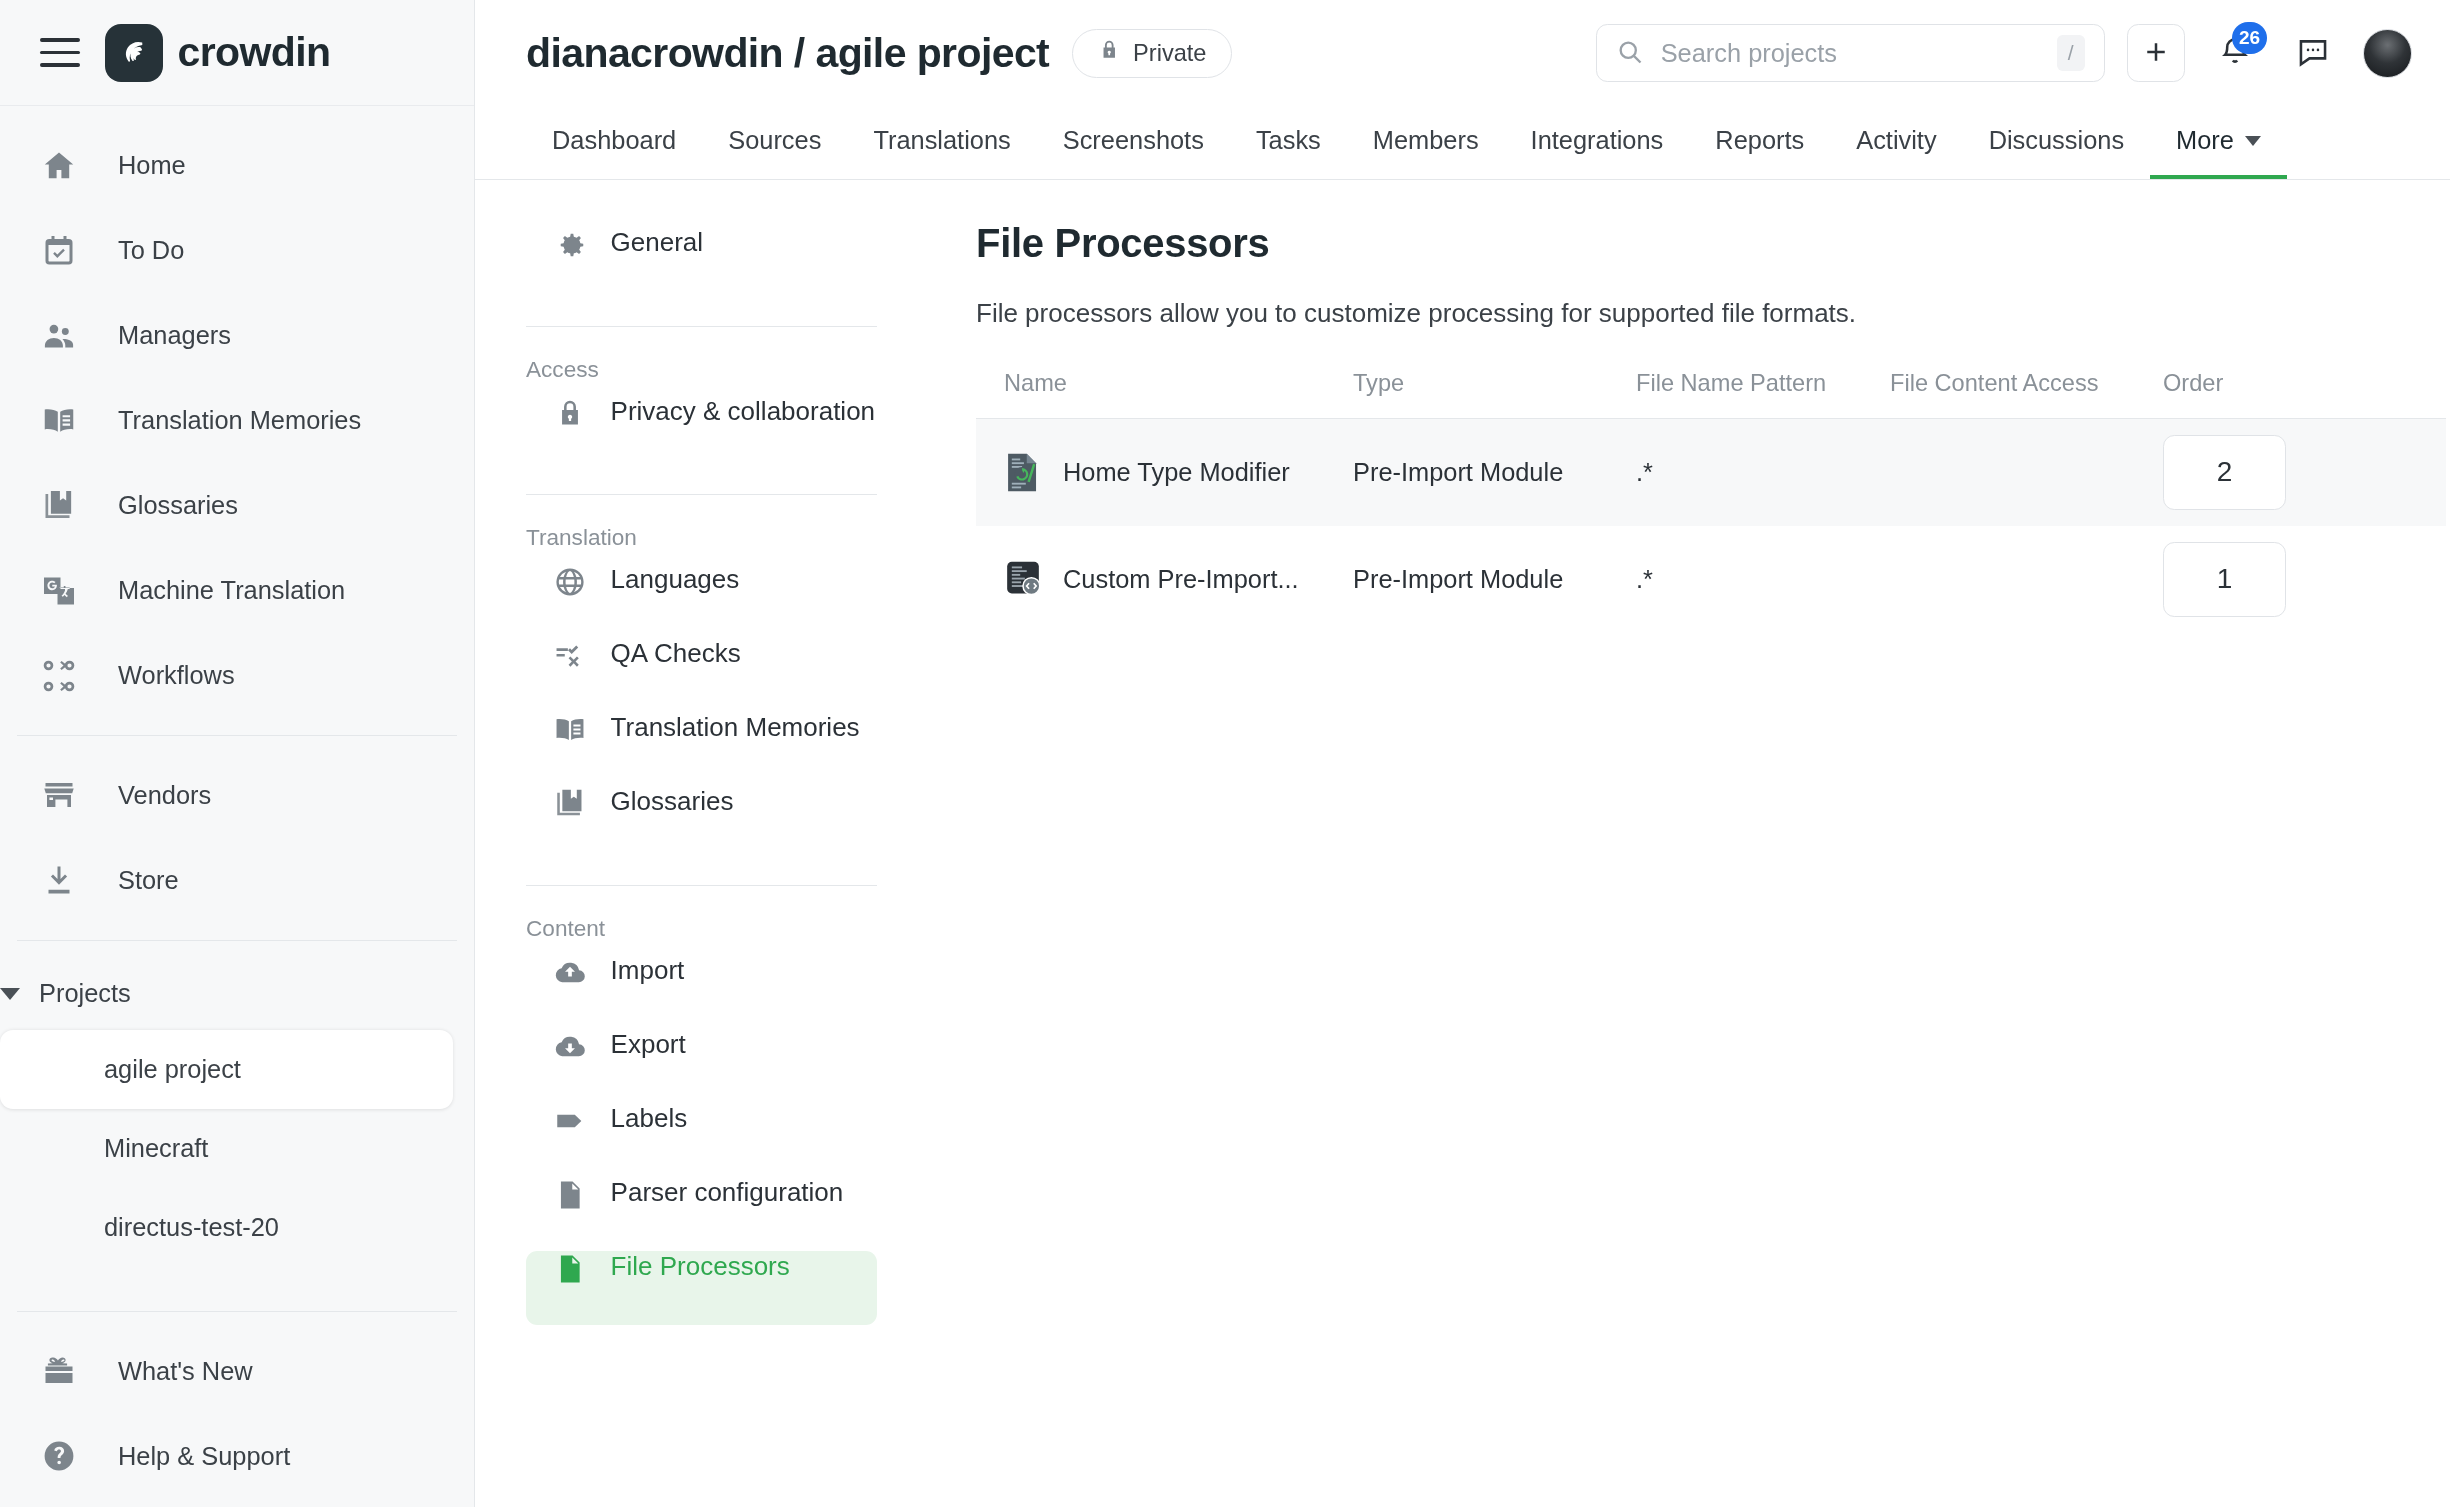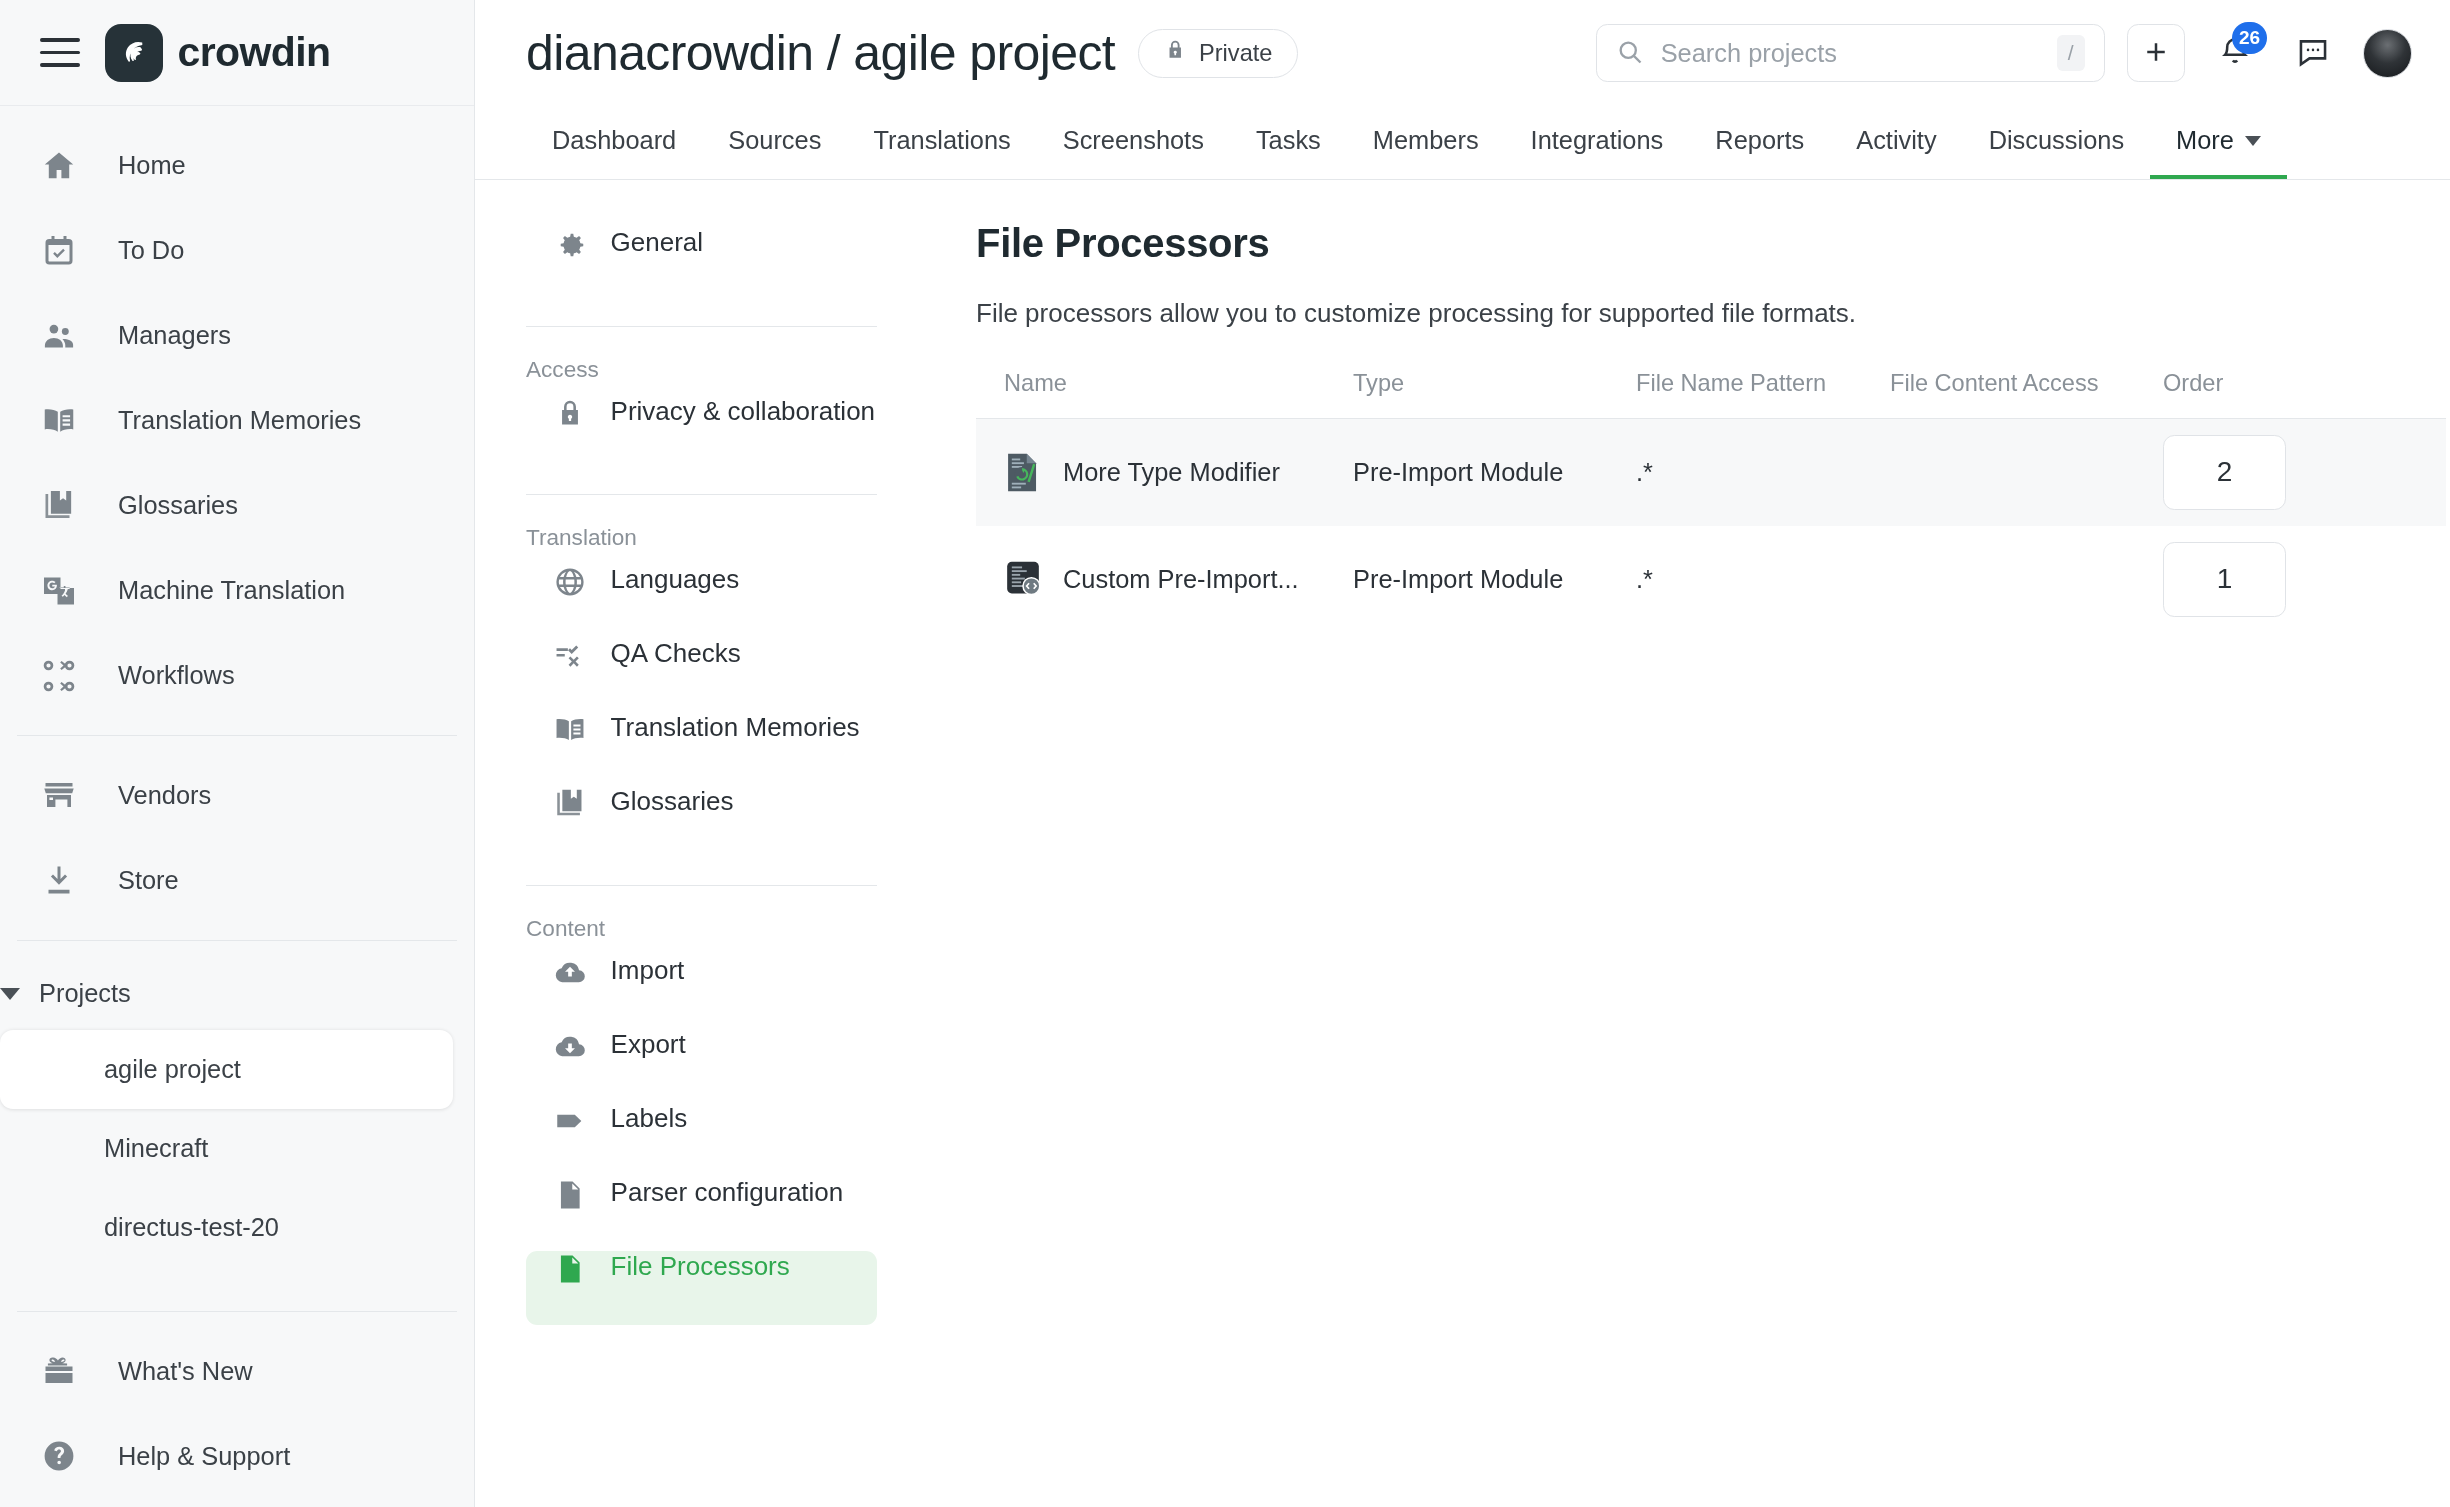--- a/index.html
+++ b/index.html
@@ -70,21 +70,21 @@
   .sb-bottom { flex: 0 0 auto; padding-bottom: 9.4px; }
 
   
   .main { flex: 1 1 auto; display:flex; flex-direction:column; min-width:0; }
 
   .topbar {
     height: 106px; flex:0 0 106px;
     display:flex; align-items:center; gap: 22.6px;
     padding: 0 38px 0 51px;
   }
-  .proj-title { font-size: 50px; font-weight: 400; letter-spacing:-0.6px; color:#1f2a30; white-space:nowrap; cursor:pointer; }
+  .proj-title { font-size: 41px; font-weight: 700; letter-spacing:-0.6px; color:#1f2a30; white-space:nowrap; cursor:pointer; }
   .pill {
     display:flex; align-items:center; gap: 11.3px;
     height: 49px; padding: 0 24.5px; border:0.9px solid #e0e3e7; border-radius: 24.5px;
     font-size: 23.6px; color:#3b4147; background:#fff; cursor:pointer;
   }
   .topbar-spacer { flex: 1 1 auto; }
   .searchbox {
     width: 509px; height: 58px; border:0.9px solid #e0e3e7; border-radius: 11.3px;
     background:#fff; display:flex; align-items:center; gap: 17px; padding: 0 19px;
   }
@@ -559,21 +559,21 @@
                           <rect x="8" y="15" width="11" height="2"></rect>
                           <rect x="8" y="33" width="15" height="2"></rect>
                           <rect x="8" y="37" width="10" height="2"></rect>
                         </g>
                       <circle cx="19" cy="24" r="8" fill="#4d5a63"></circle>
                       <path d="M19 18.5a5.5 5.5 0 1 1-5.1 7.6" fill="none" stroke="#46b65c" stroke-width="2.4"></path>
                       <path d="M22.5 18.5l-3.5 1 1.5 3z" fill="#46b65c"></path>
                       <path d="M32 13 26 32" stroke="#46b65c" stroke-width="2.6" fill="none"></path>
                     </svg>
                   </span>
-                  <span>More Type Modifier</span>
+                  <span>Home Type Modifier</span>
                 </div>
               </td>
               <td class="c-type">Pre-Import Module</td>
               <td class="c-fnp">.*</td>
               <td class="c-fcp"></td>
               <td class="c-ord">
                 <div class="ordbox">2</div>
               </td>
             </tr>
             <tr class="fp-row">

